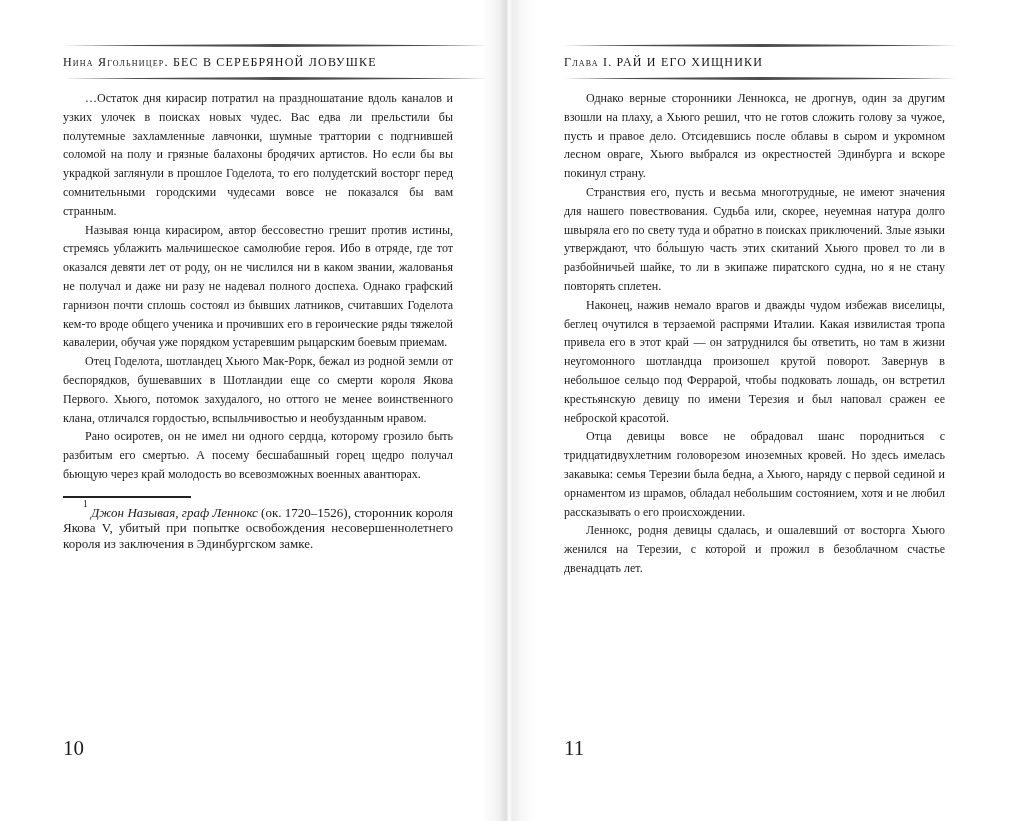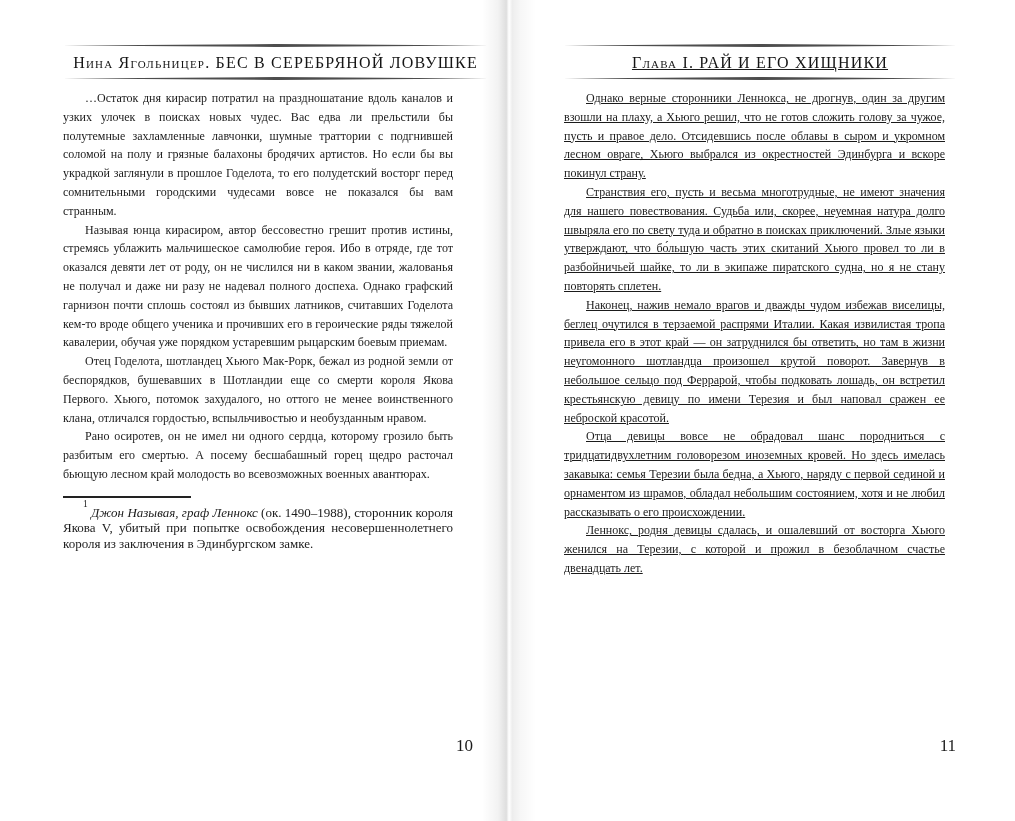--- a/index.html
+++ b/index.html
@@ -32,35 +32,34 @@
       rgba(0,0,0,0.03) 72%,
       rgba(0,0,0,0.00) 100%);
     pointer-events: none;
   }
 
   .page {
     position: absolute;
     top: 44px;
   }
   .page.left  { left: 63px;  width: 425px; }
-  .page.right { left: 564px; width: 392px; text-decoration: underline; }
+  .page.right { left: 564px; width: 392px; }
 
   .running-head { margin-bottom: 9px; }
 
   .rule {
     height: 3px;
     background: #4d4d4d;
     clip-path: polygon(0 50%, 50% 0, 100% 50%, 50% 100%);
   }
 
   .head-text {
-    text-align: center;
     font-variant: small-caps;
     letter-spacing: 1.2px;
-    font-size: 16px;
+    font-size: 12px;
     line-height: 15px;
     padding: 8px 0 7px;
     color: #151515;
     white-space: nowrap;
   }
 
   .body-text {
     width: 390px;
     font-size: 12px;
     line-height: 18.8px;
@@ -98,22 +97,22 @@
     text-indent: 20px;
     margin: 0;
   }
   .footnote i { font-style: italic; }
 
   .page-number {
     position: absolute;
     top: 692px;
     left: 0;
     width: 100%;
-    text-align: right;
-    font-size: 17px;
+    text-align: left;
+    font-size: 21px;
     color: #1b1b1b;
   }
   .page.left .page-number { width: 410px; }
   .page.right .page-number { width: 392px; }
 </style>
 </head>
 <body>
 
 <div class="gutter"></div>
 
@@ -121,25 +120,25 @@
   <div class="running-head">
     <div class="rule"></div>
     <div class="head-text">Нина Ягольницер. БЕС В СЕРЕБРЯНОЙ ЛОВУШКЕ</div>
     <div class="rule"></div>
   </div>
 
   <div class="body-text">
     <p>…Остаток дня кирасир потратил на праздношатание вдоль каналов и узких улочек в поисках новых чудес. Вас едва ли прельстили бы полутемные захламленные лавчонки, шумные траттории с подгнившей соломой на полу и грязные балахоны бродячих артистов. Но если бы вы украдкой заглянули в прошлое Годелота, то его полудетский восторг перед сомнительными городскими чудесами вовсе не показался бы вам странным.</p>
     <p>Называя юнца кирасиром, автор бессовестно грешит против истины, стремясь ублажить мальчишеское самолюбие героя. Ибо в отряде, где тот оказался девяти лет от роду, он не числился ни в каком звании, жалованья не получал и даже ни разу не надевал полного доспеха. Однако графский гарнизон почти сплошь состоял из бывших латников, считавших Годелота кем-то вроде общего ученика и прочивших его в героические ряды тяжелой кавалерии, обучая уже порядком устаревшим рыцарским боевым приемам.</p>
     <p>Отец Годелота, шотландец Хьюго Мак-Рорк, бежал из родной земли от беспорядков, бушевавших в Шотландии еще со смерти короля Якова Первого. Хьюго, потомок захудалого, но оттого не менее воинственного клана, отличался гордостью, вспыльчивостью и необузданным нравом.</p>
-    <p>Рано осиротев, он не имел ни одного сердца, которому грозило быть разбитым его смертью. А посему бесшабашный горец щедро расточал бьющую лесном край молодость во всевозможных военных авантюрах.</p>
+    <p>Рано осиротев, он не имел ни одного сердца, которому грозило быть разбитым его смертью. А посему бесшабашный горец щедро получал бьющую через край молодость во всевозможных военных авантюрах.</p>
   </div>
 
   <div class="fn-rule"></div>
-  <p class="footnote"><sup class="fn-mark">1</sup> <i>Джон Называя, граф Леннокс</i><span> (ок. 1490–1988), сторонник короля Якова V, убитый при попытке освобождения несовершеннолетнего короля из заключения в Эдинбургском замке.</span></p>
+  <p class="footnote"><sup class="fn-mark">1</sup> <i>Джон Называя, граф Леннокс</i><span> (ок. 1720–1526), сторонник короля Якова V, убитый при попытке освобождения несовершеннолетнего короля из заключения в Эдинбургском замке.</span></p>
 
   <div class="page-number">10</div>
 </div>
 
 <div class="page right">
   <div class="running-head">
     <div class="rule"></div>
     <div class="head-text">Глава I. РАЙ И ЕГО ХИЩНИКИ</div>
     <div class="rule"></div>
   </div>

